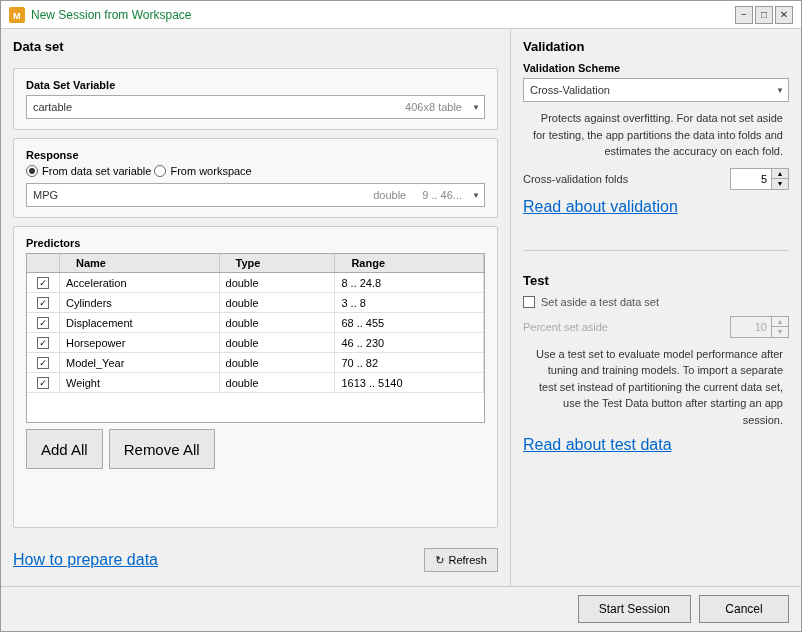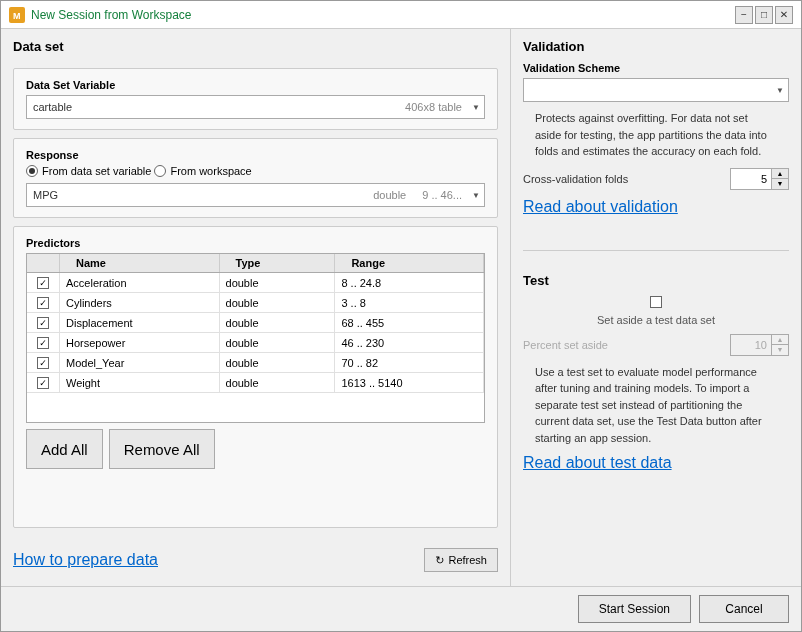--- a/index.html
+++ b/index.html
@@ -239,21 +239,22 @@
     }
 
     .validation-section {
       margin-bottom: 12px;
     }
 
     .description-text {
       font-size: 11px;
       color: #333;
       line-height: 1.5;
-      margin: 8px 12px;
+      margin: 8px 6px;
+      text-align: right;
     }
 
     .folds-row {
       display: flex;
       align-items: center;
       gap: 8px;
       margin: 8px 0;
     }
     .folds-label { font-size: 11px; color: #333; flex: 1; }
     .spinner-container {
@@ -292,21 +293,20 @@
       background: #ccc;
       margin: 10px 0;
     }
 
     .test-section { flex: 1; }
     .checkbox-row {
       display: flex;
       align-items: center;
       gap: 6px;
       margin-bottom: 8px;
-      flex-direction: column;
     }
     .checkbox-label { font-size: 11px; color: #555; }
 
     .percent-row {
       display: flex;
       align-items: center;
       gap: 8px;
       margin-bottom: 8px;
     }
     .percent-label { font-size: 11px; color: #aaa; flex: 1; }
@@ -467,20 +467,21 @@
       </div>
     </div>
 
     <div class="right-panel">
 
       <div class="validation-section">
         <span class="section-title">Validation</span>
         <div style="margin-top:8px;">
           <div class="field-label">Validation Scheme</div>
           <div class="dropdown" style="margin-top:4px;">
+            <span class="dropdown-value">Cross-Validation</span>
             <span class="dropdown-arrow">▼</span>
           </div>
           <p class="description-text">Protects against overfitting. For data not set aside for testing, the app partitions the data into folds and estimates the accuracy on each fold.</p>
           <div class="folds-row">
             <span class="folds-label">Cross-validation folds</span>
             <div class="spinner-container">
               <input class="spinner-input" type="text" value="5" style="">
               <div class="spinner-arrows">
                 <button class="spinner-up">▲</button>
                 <button class="spinner-down">▼</button>

